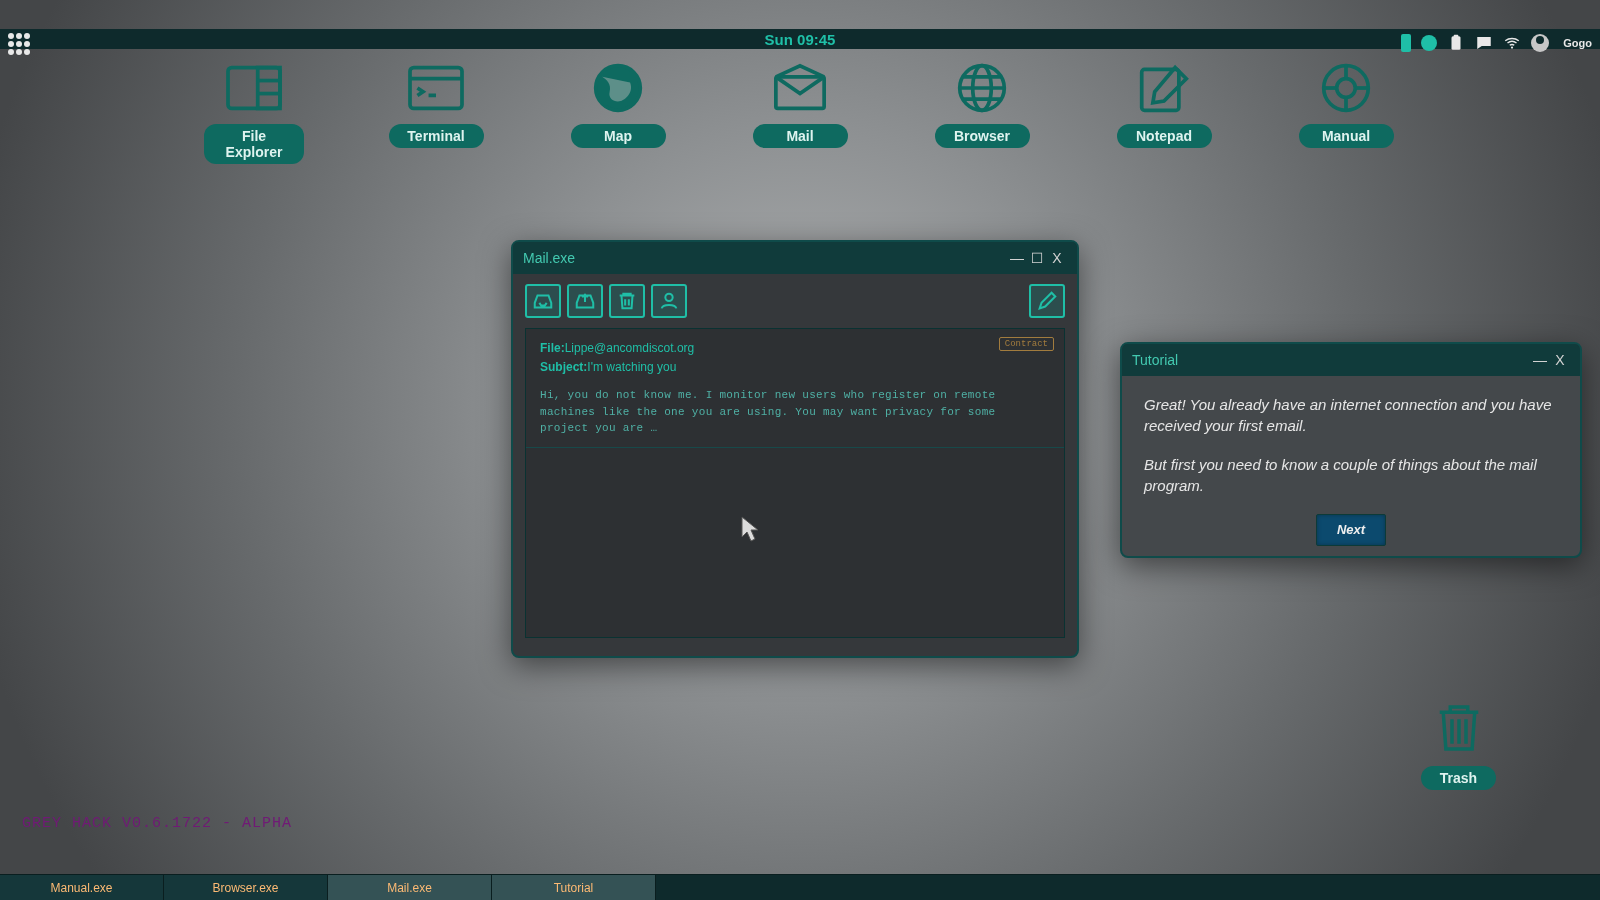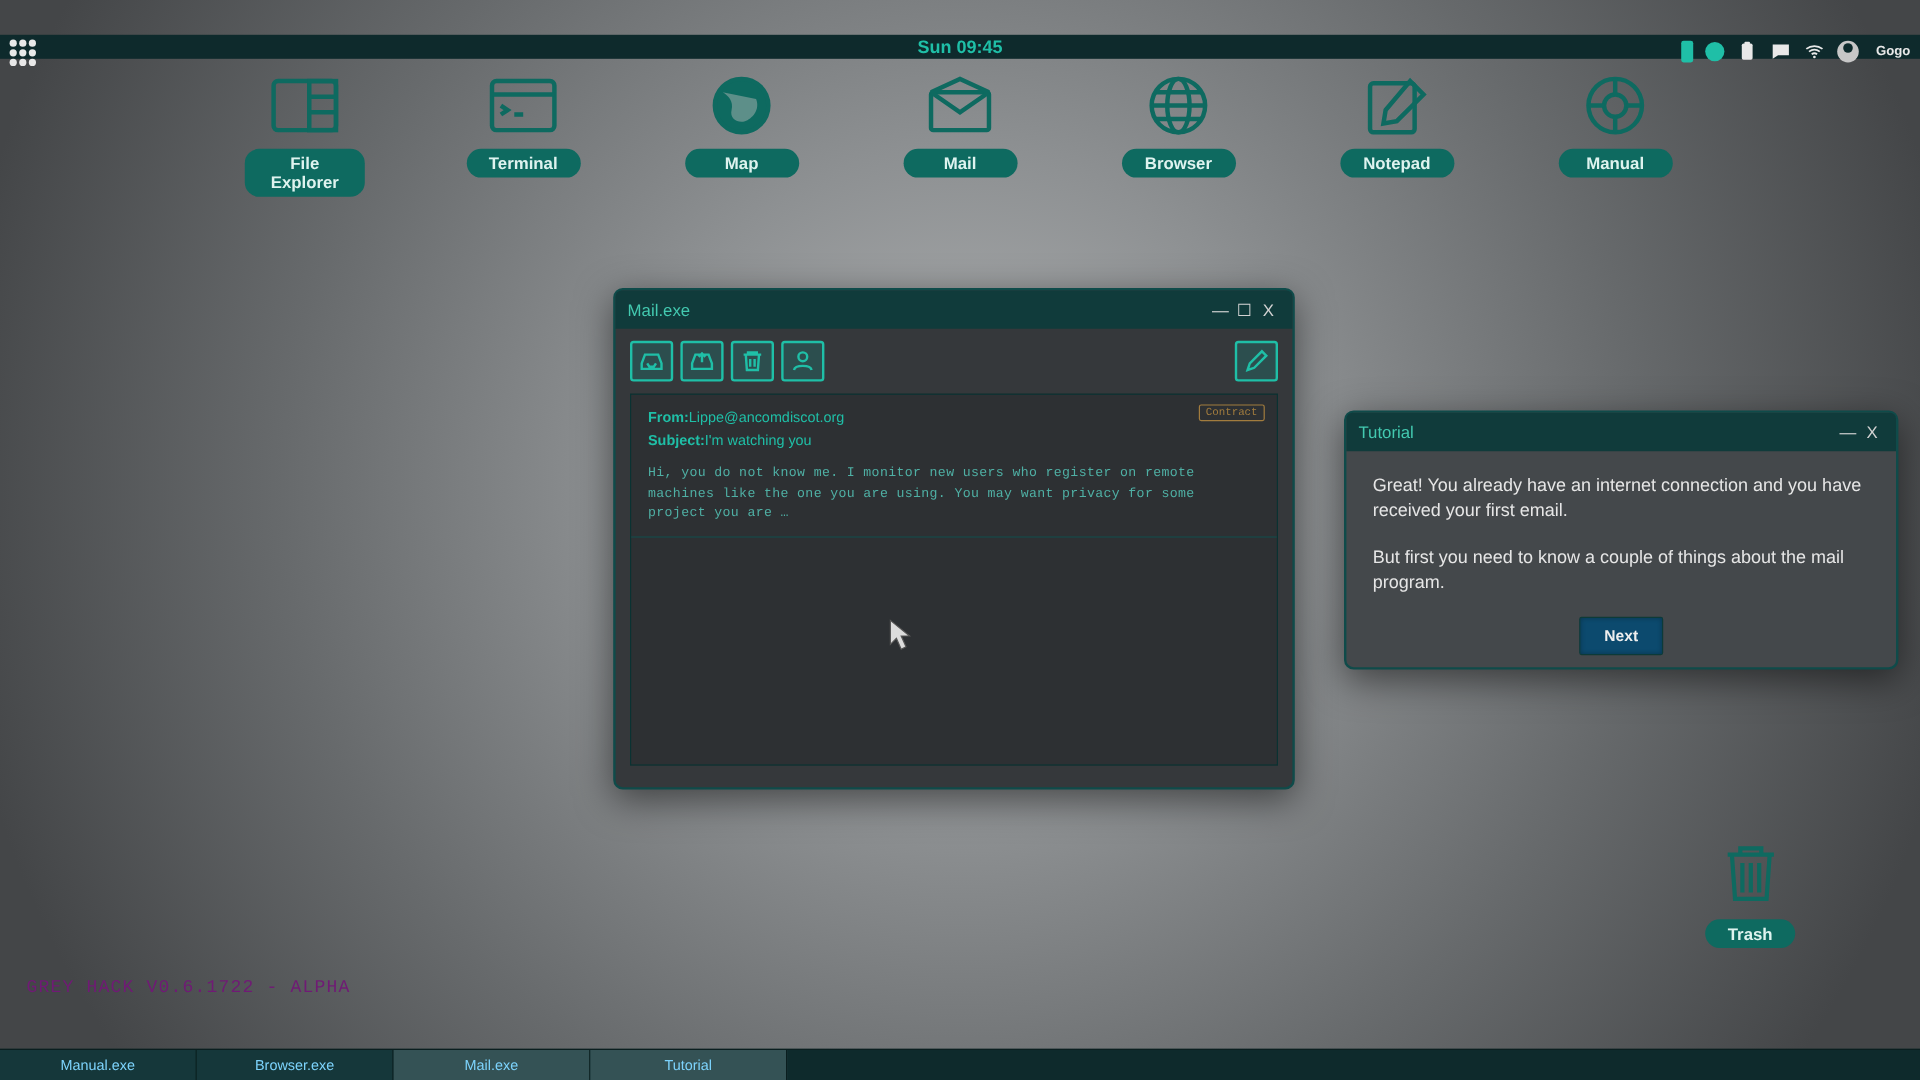--- a/index.html
+++ b/index.html
@@ -82,21 +82,21 @@
   .mail-row .preview { font-family:"Courier New", monospace; font-size:11px; color:#4fb0a5; margin-top:10px; line-height:1.5; letter-spacing:0.3px; }
   .contract-badge {
     position:absolute; right:10px; top:8px;
     font-size:9px; color:#a27c3e; border:1px solid #a27c3e; padding:1px 5px; border-radius:2px;
     font-family:"Courier New",monospace;
   }
 
   
   .win.tutorial { left:1120px; top:342px; width:462px; height:216px; background:#44484b; }
   .tutorial .titlebar { background:#103b3b; }
-  .tut-body { padding:18px 22px; color:#e6e6e6; font-size:15px; line-height:1.4; }
+  .tut-body { padding:18px 22px; color:#e6e6e6; font-size:15px; line-height:1.4;font-style:italic; }
   .tut-body p { margin-bottom:18px; }
   .tut-footer { display:flex; justify-content:center; }
   .tut-btn {
     padding:6px 20px; background:#0c4a6e; color:#eee; font-size:13px; font-weight:bold;
     border:1px solid #0d3a38; border-radius:2px; box-shadow:inset 0 0 4px rgba(0,0,0,.3);
   }
 
   
   .trash { position:absolute; right:104px; bottom:110px; display:flex; flex-direction:column; align-items:center; gap:10px; }
   .trash svg { width:56px; height:56px; stroke:#0e6a60; fill:none; stroke-width:4; }
@@ -105,21 +105,21 @@
   
   .version { position:absolute; left:22px; bottom:68px; font-family:"Courier New", monospace; font-size:15px; color:#701a75; letter-spacing:1px; }
 
   
   .taskbar {
     position:absolute; left:0; right:0; bottom:0; height:26px;
     background:#0e2a2c; display:flex; align-items:stretch;
     border-top:1px solid #0a1e1f;
   }
   .task {
-    min-width:164px; font-size:12px; color:#7dd3fc; display:flex; align-items:center; justify-content:center;
+    min-width:164px; font-size:12px; color:#fdba74; display:flex; align-items:center; justify-content:center;
     border-right:1px solid #0a1e1f; background:#15373a;
   }
   .task.active { background:#345255; }
 
   
   .watermark {
     position:absolute; left:50%; top:50%; transform:translate(-50%,-55%) rotate(-22deg);
     font-size:100px; font-weight:900; color:rgba(210,210,210,0.55);
     letter-spacing:-4px; pointer-events:none; white-space:nowrap;
     font-family: Arial, sans-serif;
@@ -281,21 +281,21 @@
     <div class="tb-btn compose">
       <svg viewBox="0 0 24 24" width="22" height="22">
           <path d="M4 20l2-6L17 3l4 4L10 18z"></path>
         </svg>
     </div>
   </div>
   <div class="mail-body">
     <div class="mail-row">
       <div class="contract-badge">Contract</div>
       <div class="hdr">
-        <b>From:</b><span>Lippe@ancomdiscot.org</span><br>
+        <b>File:</b><span>Lippe@ancomdiscot.org</span><br>
         <b>Subject:</b><span>I'm watching you</span>
       </div>
       <div class="preview">Hi, you do not know me. I monitor new users who register on remote machines like the one you are using. You may want privacy for some project you are …</div>
     </div>
   </div>
 </div>
 
 <div class="win tutorial">
   <div class="titlebar">
     <div class="title">Tutorial</div>

